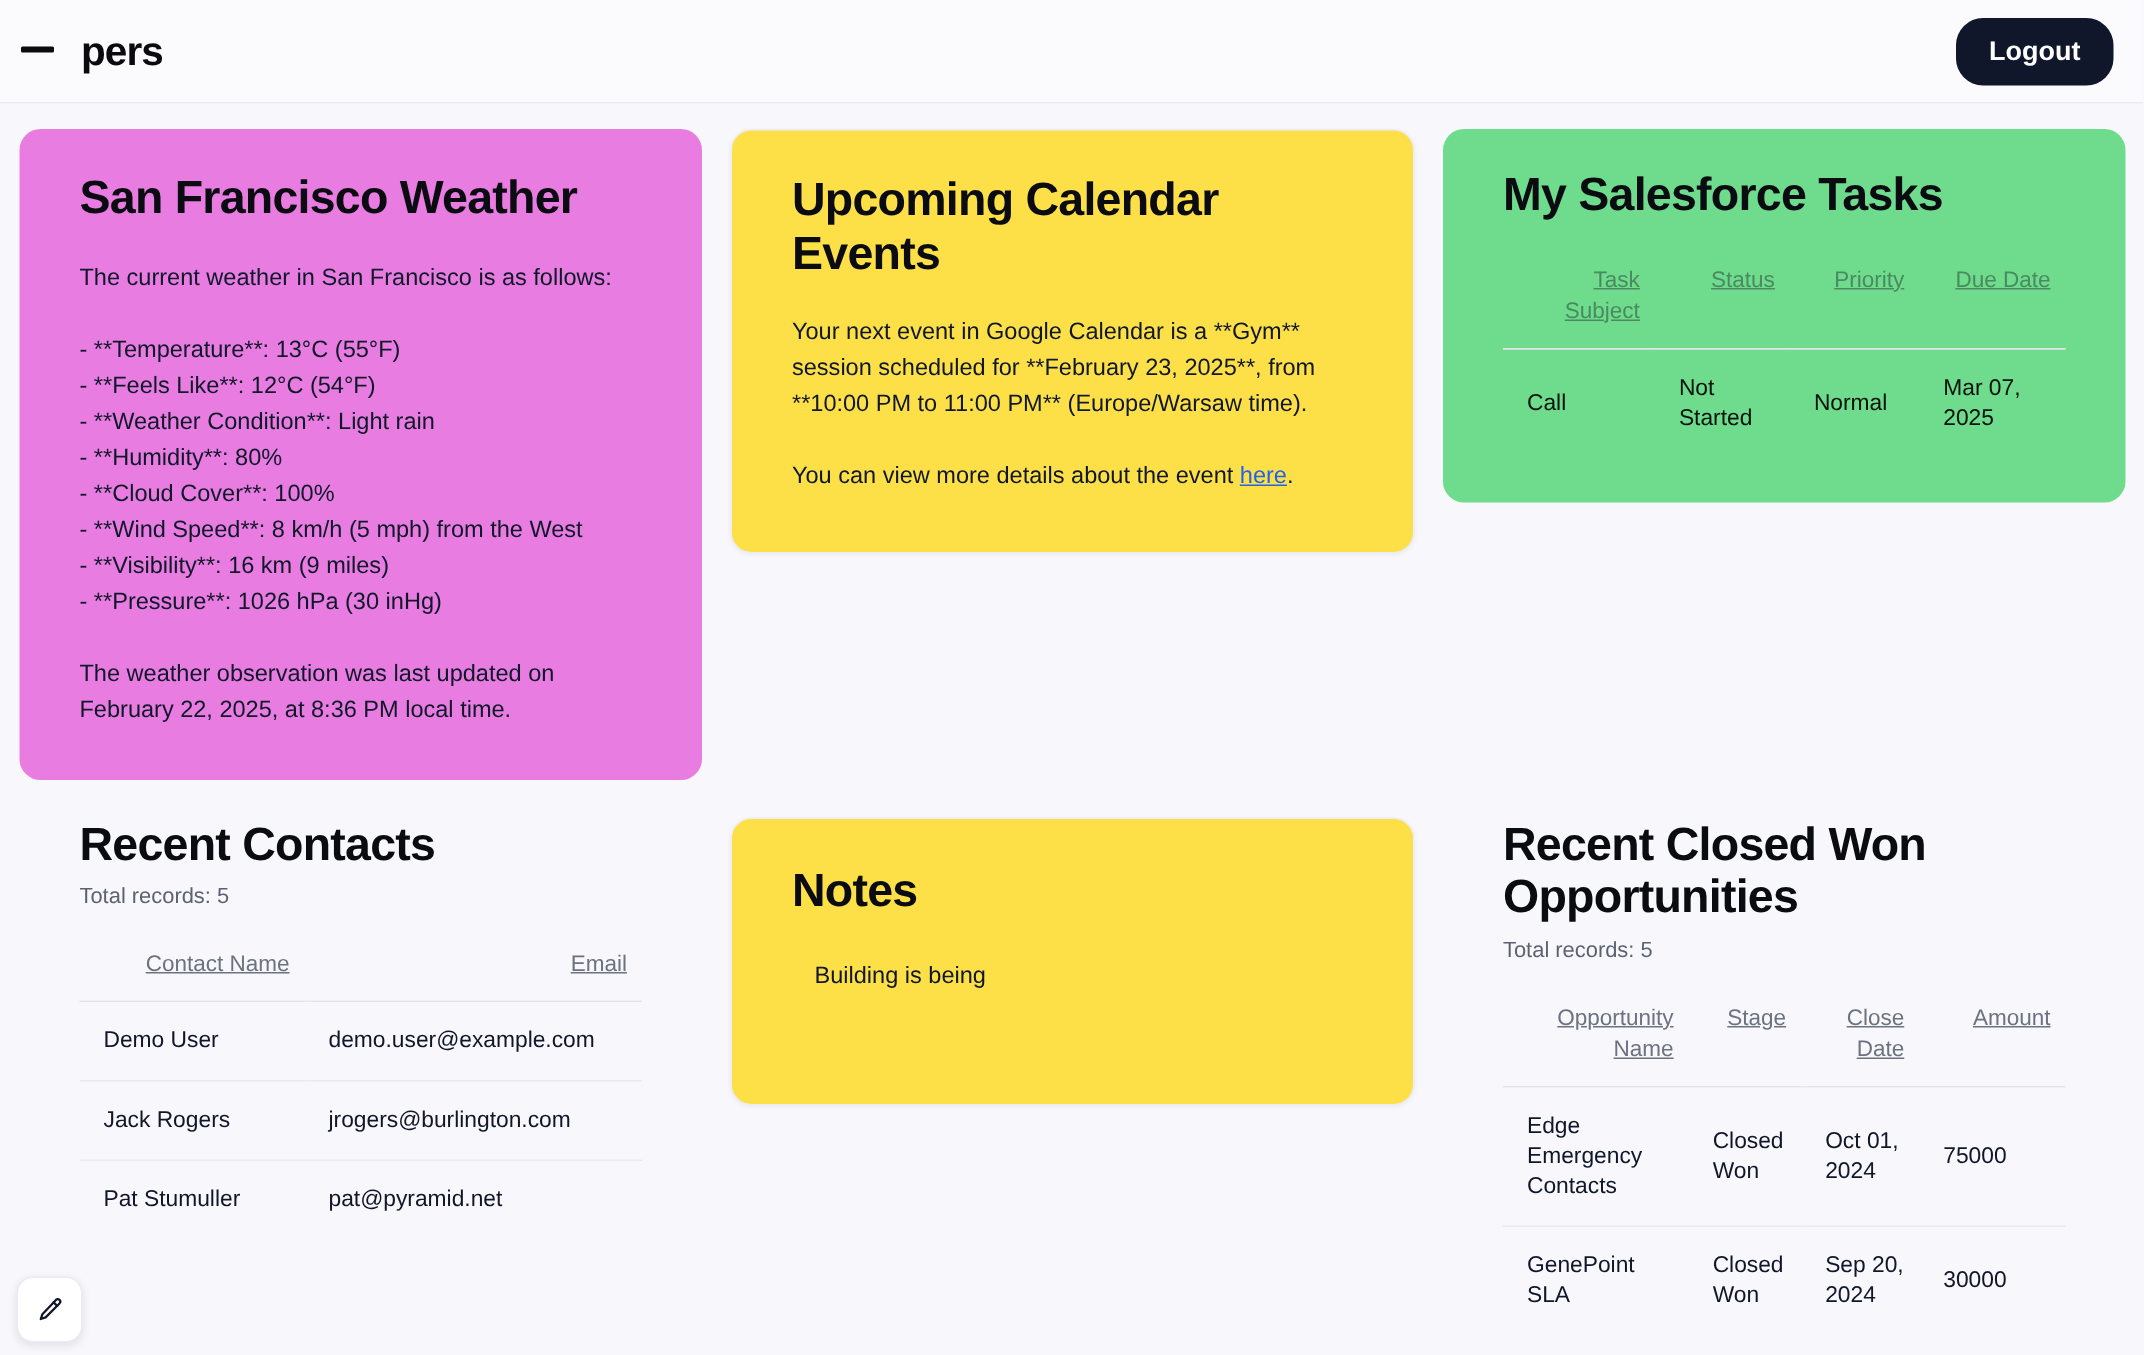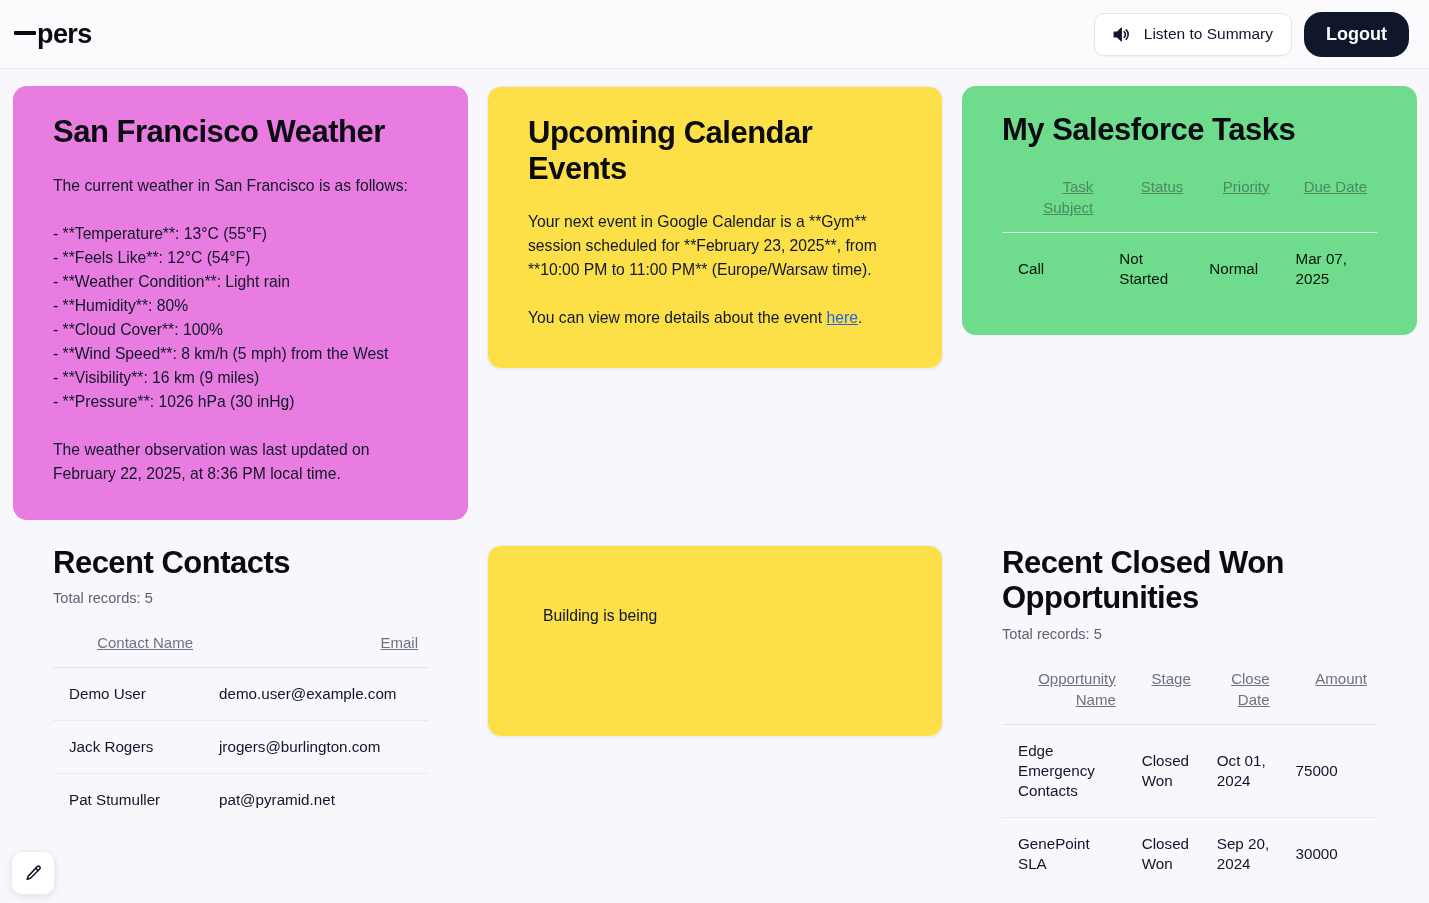--- a/index.html
+++ b/index.html
@@ -29,21 +29,21 @@
     position: relative;
   }
 
   .brand {
     font-size: 27px;
     font-weight: 700;
     letter-spacing: -0.6px;
     color: #0b0b0f;
     display: flex;
     align-items: center;
-    gap: 1px;
+    gap: 18px;
     line-height: 1;
   }
 
   .brand-dash {
     display: inline-block;
     width: 22px;
     height: 4px;
     background: #0b0b0f;
     border-radius: 1px;
     margin-bottom: 2px;
@@ -220,30 +220,20 @@
 </head>
 <body>
 
 <div class="topbar">
   <div class="brand">
     <span class="brand-dash"></span>
       <span>pers</span>
   </div>
 
   <div class="topbar-actions">
-    <button class="listen-btn">
-      <span>
-        <svg class="icon-svg" width="19" height="19" viewBox="0 0 24 24" fill="none" stroke="#10172a" stroke-width="2" stroke-linecap="round" stroke-linejoin="round">
-          <polygon points="4,9 4,15 8,15 13,20 13,4 8,9" fill="#10172a" stroke="#10172a" stroke-width="1.6"></polygon>
-          <path d="M16.5 8.5a4.5 4.5 0 0 1 0 7"></path>
-          <path d="M19.2 6.2a8 8 0 0 1 0 11.6"></path>
-        </svg>
-      </span>
-      <span>Listen to Summary</span>
-    </button>
 
     <button class="logout-btn">Logout</button>
   </div>
 </div>
 
 <div class="grid">
 
   <div class="card card-pink" style="padding:28px 40px 34px 40px;">
     <div class="card-title">San Francisco Weather</div>
     <div class="body-text">The current weather in San Francisco is as follows:</div>
@@ -320,20 +310,21 @@
         </tr>
         <tr>
           <td>Pat Stumuller</td>
           <td>pat@pyramid.net</td>
         </tr>
       </tbody>
     </table>
   </div>
 
   <div class="card card-plain notes-card">
+    <div class="card-title" style="margin-bottom:0;">Notes</div>
     <div class="notes-body">Building is being</div>
   </div>
 
   <div class="card card-bare" style="padding:0 40px 0 40px;">
     <div class="card-title" style="margin-bottom:18px;">Recent Closed Won Opportunities</div>
     <div class="total-records">Total records: 5</div>
     <table class="dt tbl-opps">
       <colgroup>
           <col>
           <col>

